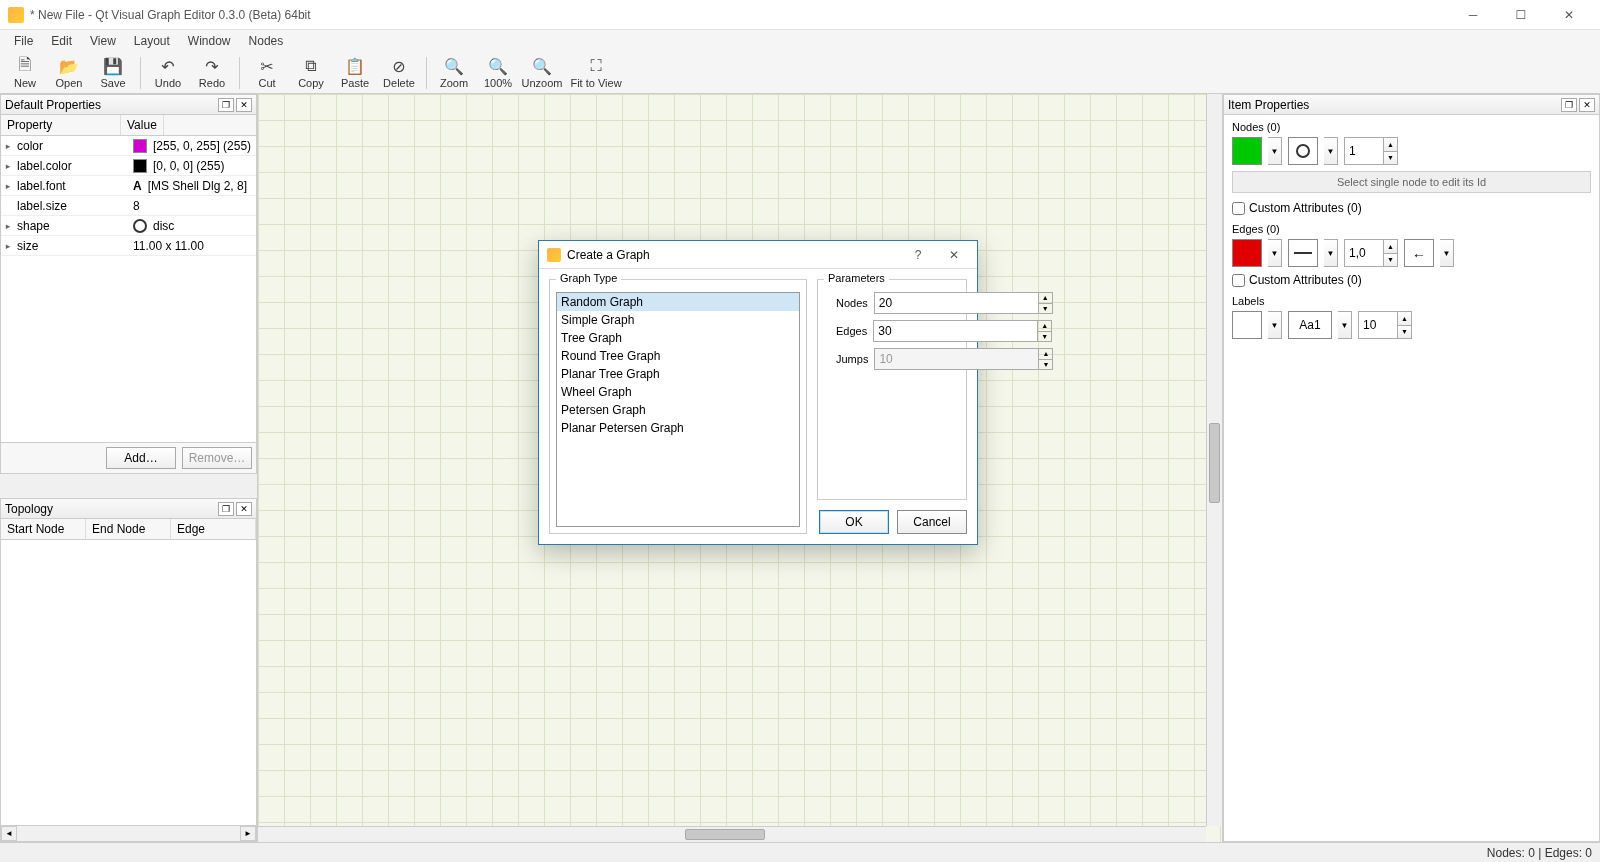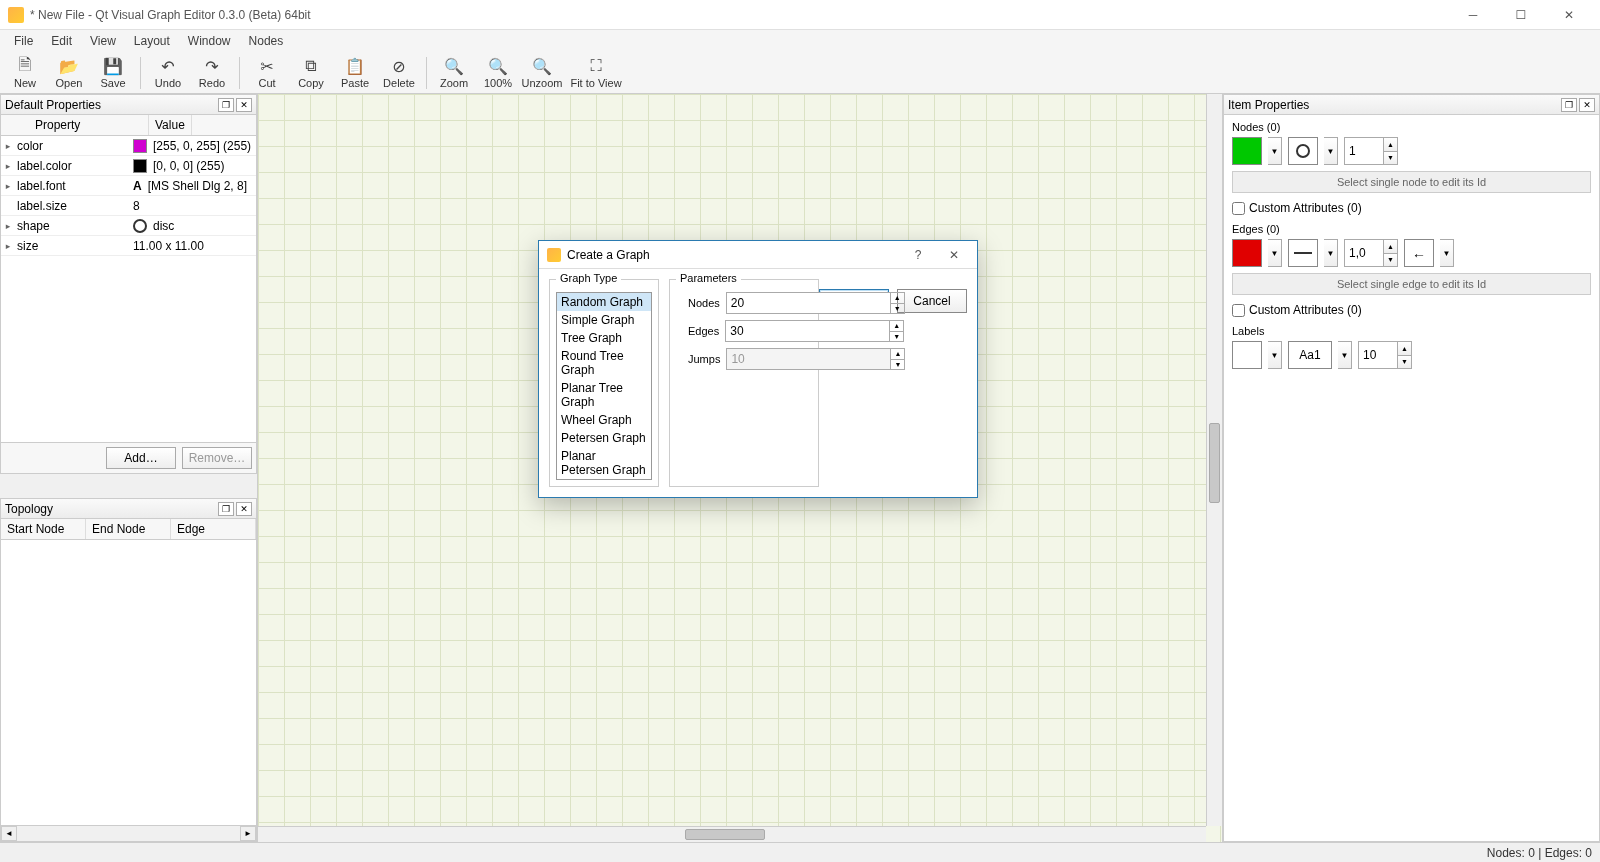--- a/index.html
+++ b/index.html
@@ -22,21 +22,21 @@
 .panel { background: #fff; border: 1px solid #ccc; margin: 0; display: flex; flex-direction: column; }
 .panel-header { height: 20px; background: linear-gradient(#fafafa,#ececec); border-bottom: 1px solid #ccc; display: flex; align-items: center; padding: 0 4px; font-size: 11px; }
 .panel-header .ptitle { flex: 1; }
 .panel-header .pbtn { width: 16px; height: 14px; border: 1px solid #aaa; margin-left: 2px; font-size: 9px; display: flex; align-items: center; justify-content: center; background: #fff; }
 .attr-row { display: flex; align-items: center; padding: 2px 4px; border-bottom: 1px solid #e8e8e8; }
 .attr-row label { margin-right: 4px; }
 .attr-row select { flex: 1; border: 1px solid #aaa; height: 20px; background: #fff; padding: 0 4px; }
 .prop-table { flex: 1; overflow: auto; }
 .prop-table .phead { display: flex; background: #f7f7f7; border-bottom: 1px solid #ccc; }
 .prop-table .phead div { padding: 3px 6px; border-right: 1px solid #ddd; }
-.prop-table .pcol-key { width: 120px; margin-left: 28px; }
+.prop-table .pcol-key { width: 120px; }
 .prop-table .prow { display: flex; border-bottom: 1px solid #eee; align-items: center; height: 20px; }
 .prop-table .prow .expander { width: 14px; text-align: center; color: #666; font-size: 9px; }
 .prop-table .prow .pkey { width: 114px; padding-left: 2px; }
 .prop-table .prow .pval { flex: 1; display: flex; align-items: center; gap: 6px; padding-left: 4px; }
 .swatch { width: 14px; height: 14px; border: 1px solid #888; }
 .disc-icon { width: 14px; height: 14px; border: 2px solid #333; border-radius: 50%; }
 .panel-footer { padding: 4px; display: flex; justify-content: flex-end; gap: 6px; border-top: 1px solid #ccc; background: #f7f7f7; }
 .panel-footer button { width: 70px; height: 22px; border: 1px solid #aaa; background: linear-gradient(#fff,#eee); }
 .panel-footer button:disabled { color: #999; }
 .topo-head { display: flex; background: #f7f7f7; border-bottom: 1px solid #ccc; }
@@ -68,21 +68,21 @@
 .statusbar { height: 20px; background: #f0f0f0; border-top: 1px solid #ccc; display: flex; align-items: center; justify-content: flex-end; padding: 0 8px; font-size: 11px; color: #333; }
 
 .dialog { position: absolute; left: 538px; top: 240px; width: 440px; background: #fff; border: 1px solid #2a7ab0; box-shadow: 0 8px 24px rgba(0,0,0,.25); }
 .dialog-title { height: 28px; background: #fff; border-bottom: 1px solid #ddd; display: flex; align-items: center; padding: 0 8px; gap: 6px; }
 .dialog-title .dicon { width: 14px; height: 14px; background: linear-gradient(135deg,#ffb347,#ffcc33); border-radius: 2px; }
 .dialog-title .dtitle { flex: 1; font-size: 12px; }
 .dialog-title .dbtn { width: 30px; height: 22px; display: flex; align-items: center; justify-content: center; color: #555; }
 .dialog-body { padding: 10px; display: flex; gap: 10px; }
 .gt-group { flex: 1; border: 1px solid #ccc; padding: 6px; position: relative; }
 .gt-group .legend { position: absolute; top: -8px; left: 6px; background: #fff; padding: 0 4px; font-size: 11px; }
-.gt-list { border: 1px solid #999; height: 188px; overflow: auto; margin-top: 6px; }
+.gt-list { border: 1px solid #999; height: 235px; overflow: auto; margin-top: 6px; }
 .gt-list div { padding: 2px 4px; }
 .gt-list div.selected { background: #cfe6f7; }
 .param-group { width: 150px; border: 1px solid #ccc; padding: 6px; position: relative; }
 .param-group .legend { position: absolute; top: -8px; left: 6px; background: #fff; padding: 0 4px; font-size: 11px; }
 .param-row { display: flex; align-items: center; gap: 6px; margin: 6px 12px; }
 .param-row label { width: 42px; font-size: 11px; }
 .param-spin { flex: 1; display: flex; border: 1px solid #aaa; height: 22px; }
 .param-spin input { border: none; flex: 1; padding: 0 4px; }
 .param-spin input:disabled { background: #f4f4f4; color: #999; }
 .param-spin .spbtns { width: 14px; display: flex; flex-direction: column; }
@@ -316,21 +316,20 @@
           <div class="spin">
             <input value="1,0" style="">
             <div class="spbtns">
                 <div>▲</div>
                 <div>▼</div>
               </div>
           </div>
           <div class="arrow-btn">←</div>
           <div class="dd-arrow">▼</div>
         </div>
-        <div class="hint-bar">Select single edge to edit its Id</div>
         <div class="chk-row">
             <input type="checkbox" style="">
             <span>Custom Attributes (0)</span>
           </div>
 
         <div class="rlabel">Labels</div>
         <div class="rrow">
           <div class="color-btn" style="background:#ffffff;border:1px solid #888"></div>
           <div class="dd-arrow">▼</div>
           <div class="shape-btn" style="width:44px;">Aa1</div>
@@ -366,21 +365,21 @@
           <div class="selected">Random Graph</div>
           <div>Simple Graph</div>
           <div>Tree Graph</div>
           <div>Round Tree Graph</div>
           <div>Planar Tree Graph</div>
           <div>Wheel Graph</div>
           <div>Petersen Graph</div>
           <div>Planar Petersen Graph</div>
         </div>
     </div>
-    <div style="display:flex; flex-direction:row;">
+    <div style="display:flex; flex-direction:column;">
       <div class="param-group" style="flex:1;">
         <div class="legend">Parameters</div>
         <div class="param-row">
           <label>Nodes</label>
           <div class="param-spin">
             <input value="20" style="">
             <div class="spbtns">
                 <div>▲</div>
                 <div>▼</div>
               </div>

